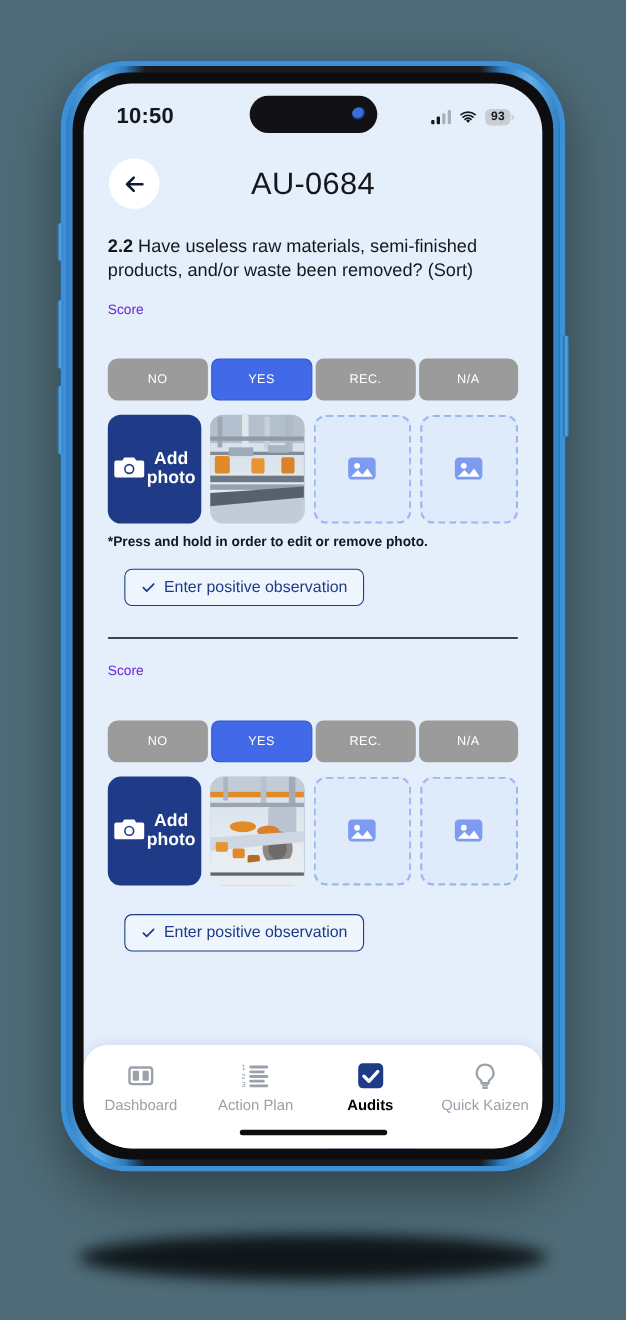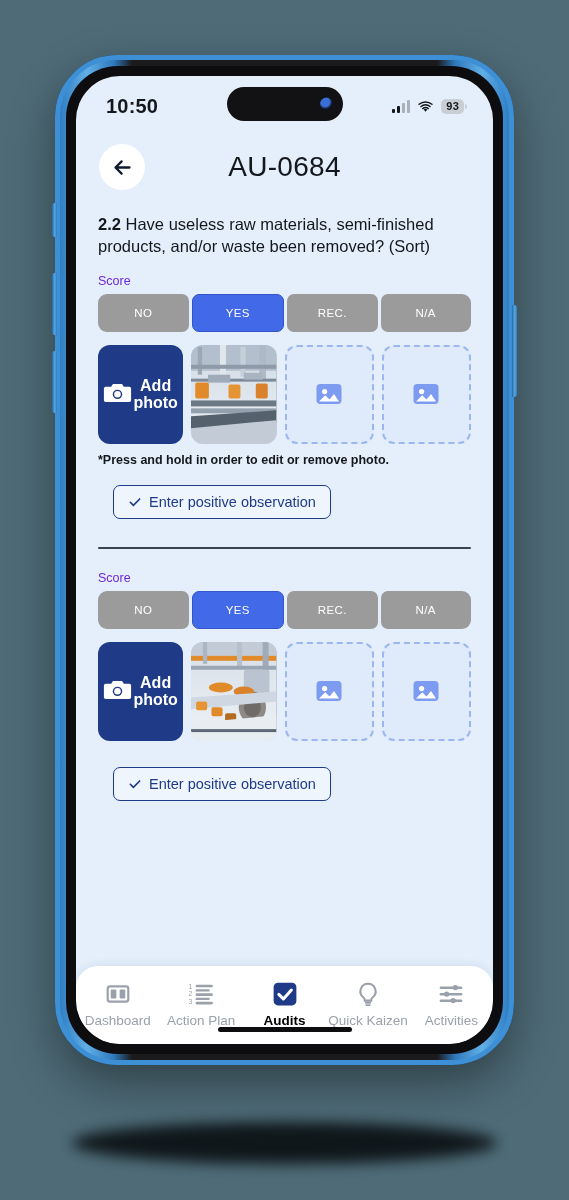--- a/index.html
+++ b/index.html
@@ -208,20 +208,21 @@
     flex: 1;
     height: 38px;
     display: flex; align-items: center; justify-content: center;
     background: #9b9b9b;
     color: #ffffff;
     font-size: 11.5px;
     letter-spacing: .4px;
     border-radius: 7px;
     cursor: pointer;
     user-select: none;
+    margin-top: 32px;
   }
   .score-btn.first { border-radius: 9px 7px 7px 9px; }
   .score-btn.last  { border-radius: 7px 9px 9px 7px; }
   .score-btn.sel {
     background: #4169e8;
     border: 1px solid #3355c9;
     box-sizing: border-box;
   }
 
   
@@ -305,21 +306,21 @@
     width: 80px;
     height: 5px;
     background: #1f3b87;
     border-radius: 3px;
   }
 
   
   .tabbar {
     position: absolute;
     left: 0; right: 0; bottom: 0;
-    height: 78px;
+    height: 94px;
     background: #ffffff;
     border-radius: 22px 22px 44px 44px;
     display: flex;
     align-items: flex-start;
     justify-content: space-around;
     padding-top: 14px;
     box-sizing: border-box;
     box-shadow: 0 -2px 10px rgba(20,40,80,.07);
   }
   .tab {
@@ -604,32 +605,19 @@
           <div class="ic">
             <svg viewBox="0 0 24 24">
               <path d="M12 2.6a7 7 0 0 0-4.2 12.6c.8.6 1.2 1.4 1.2 2.3v.6h6v-.6c0-.9.4-1.7 1.2-2.3A7 7 0 0 0 12 2.6z" fill="none" stroke="#9aa1aa" stroke-width="1.9"></path>
               <rect x="9.2" y="19" width="5.6" height="1.9" rx=".9" fill="#9aa1aa"></rect>
               <path d="M10.4 22.2h3.2" stroke="#9aa1aa" stroke-width="1.7" stroke-linecap="round"></path>
             </svg>
           </div>
           <div class="tl">Quick Kaizen</div>
         </div>
 
-        <div class="tab">
-          <div class="ic">
-            <svg viewBox="0 0 24 24">
-              <rect x="1.5" y="5" width="21" height="2.3" rx="1.15" fill="#9aa1aa"></rect>
-              <circle cx="16" cy="6.1" r="2.5" fill="#9aa1aa"></circle>
-              <rect x="1.5" y="11" width="21" height="2.3" rx="1.15" fill="#9aa1aa"></rect>
-              <circle cx="8" cy="12.1" r="2.5" fill="#9aa1aa"></circle>
-              <rect x="1.5" y="17" width="21" height="2.3" rx="1.15" fill="#9aa1aa"></rect>
-              <circle cx="14" cy="18.1" r="2.5" fill="#9aa1aa"></circle>
-            </svg>
-          </div>
-          <div class="tl">Activities</div>
-        </div>
       </div>
 
       <div class="home-indicator"></div>
 
     </div>
   </div>
 </div>
 
 </body></html>

